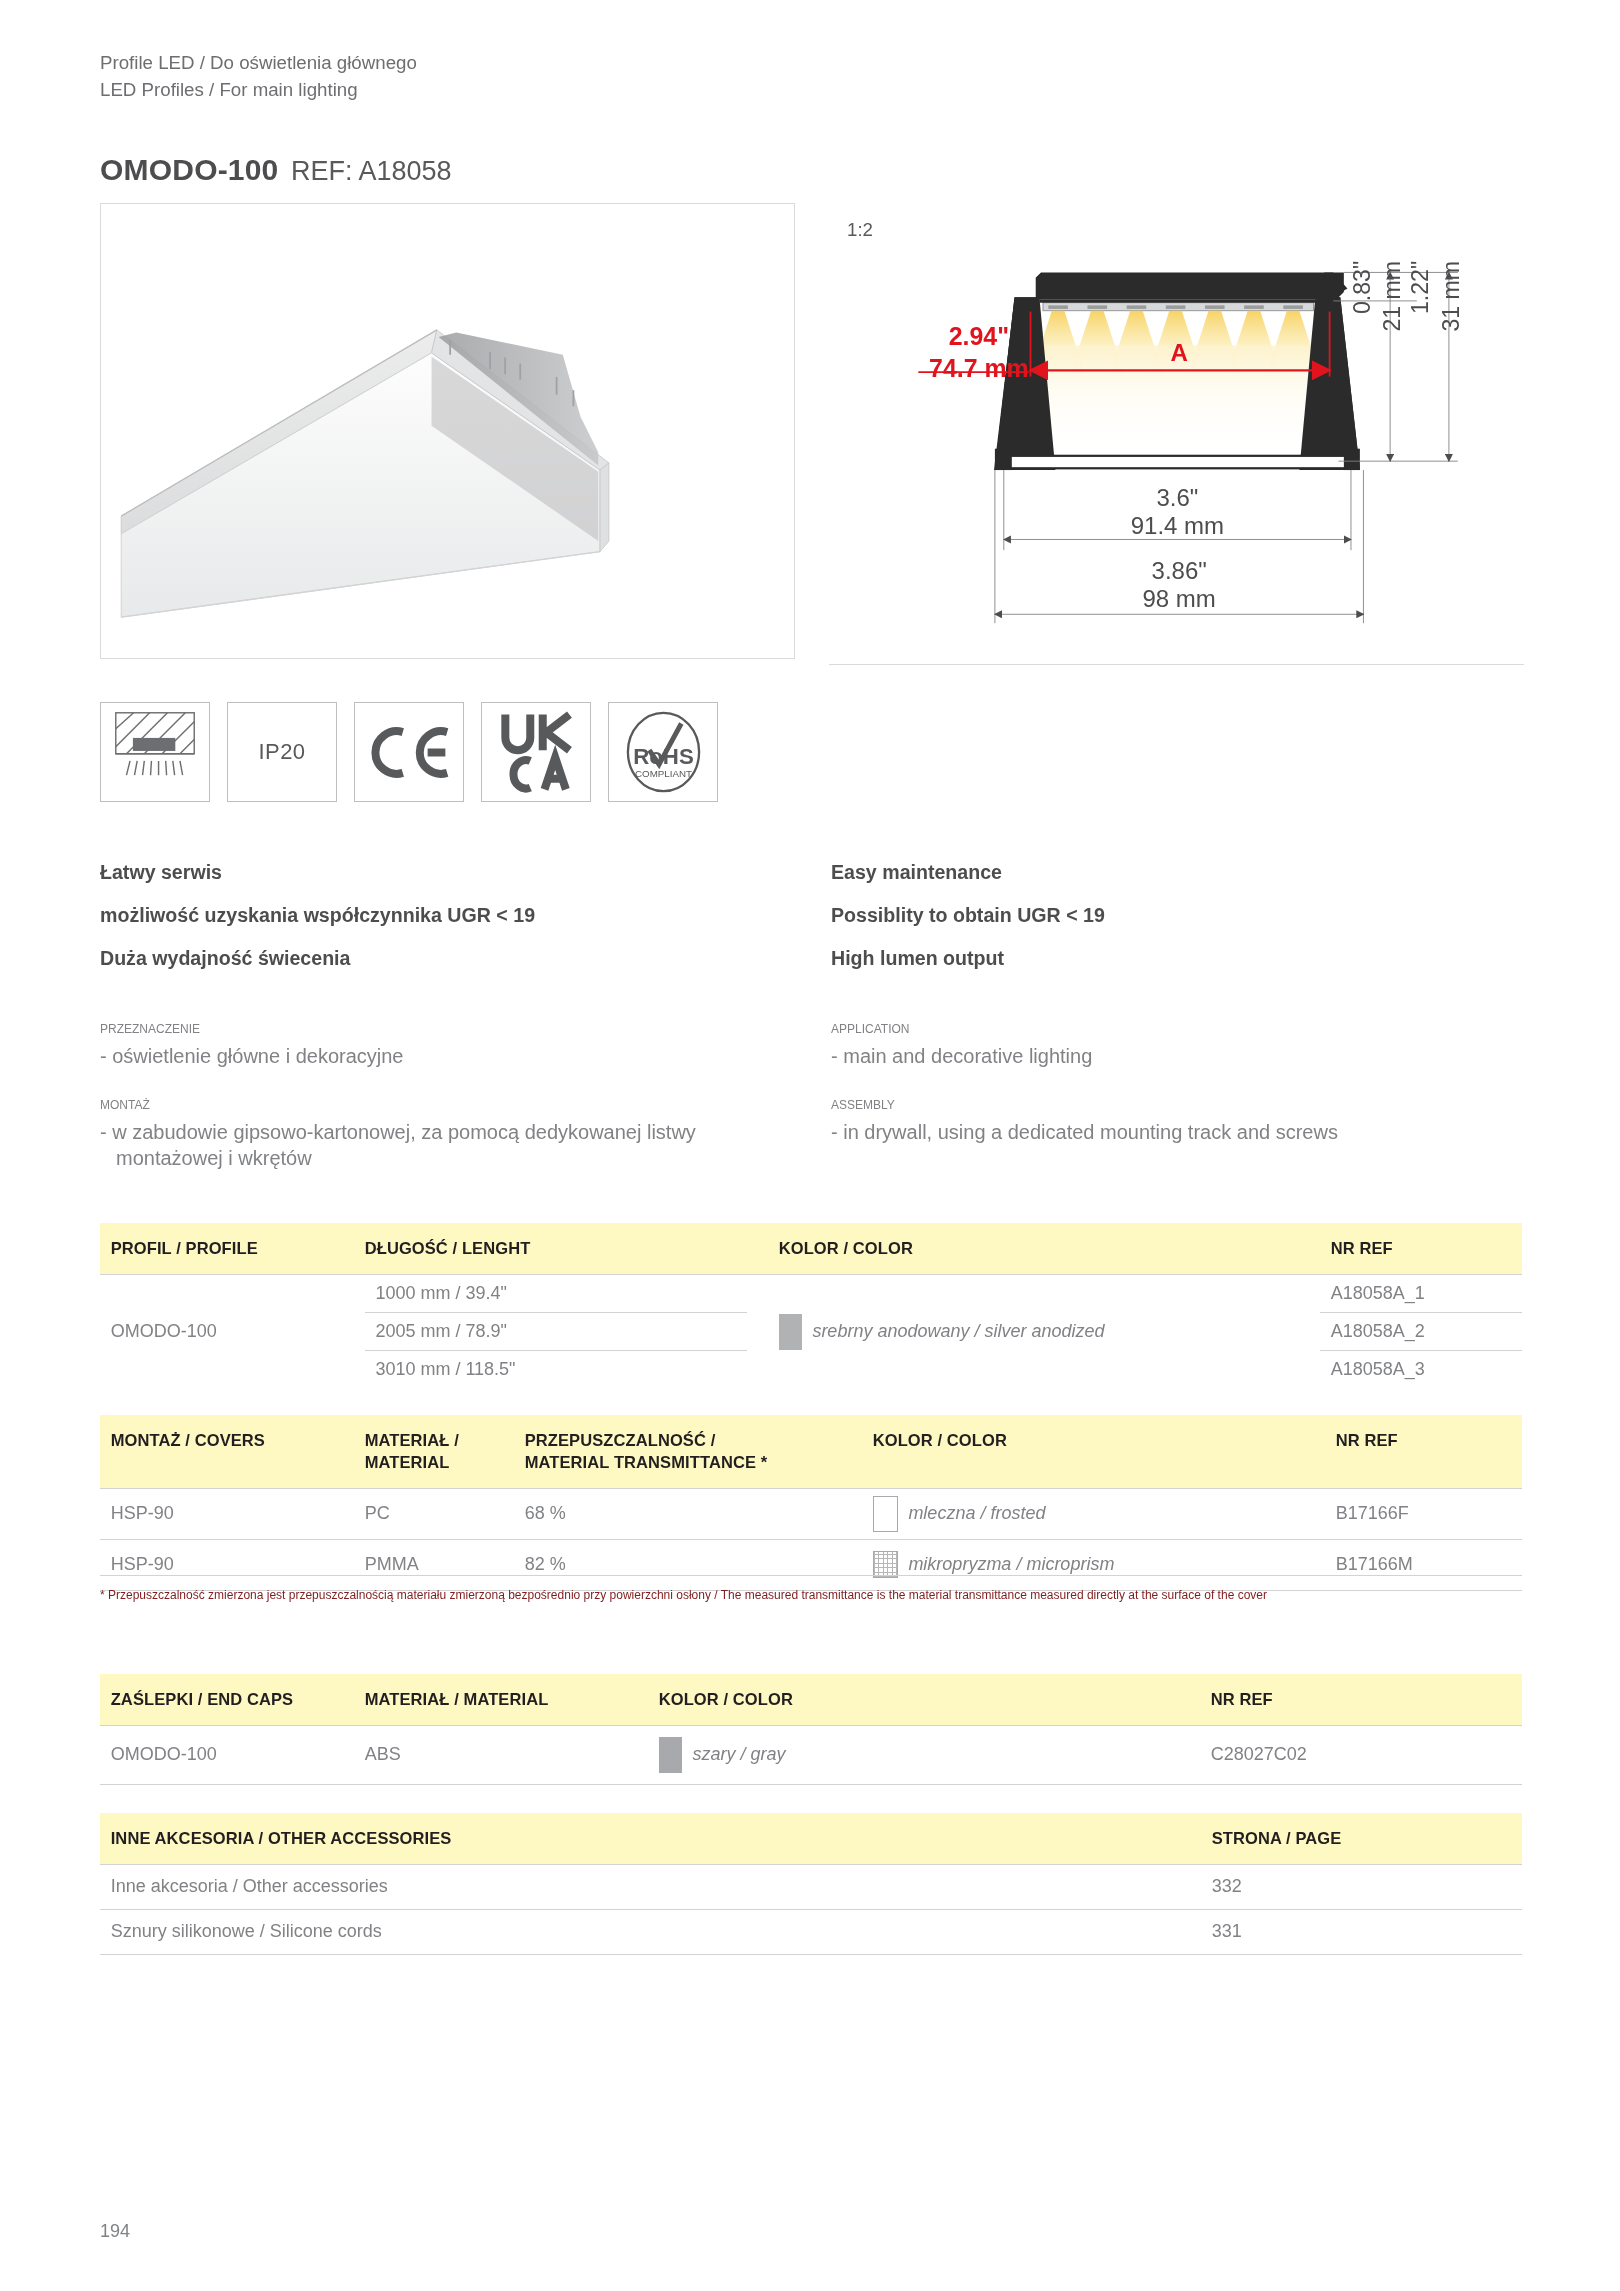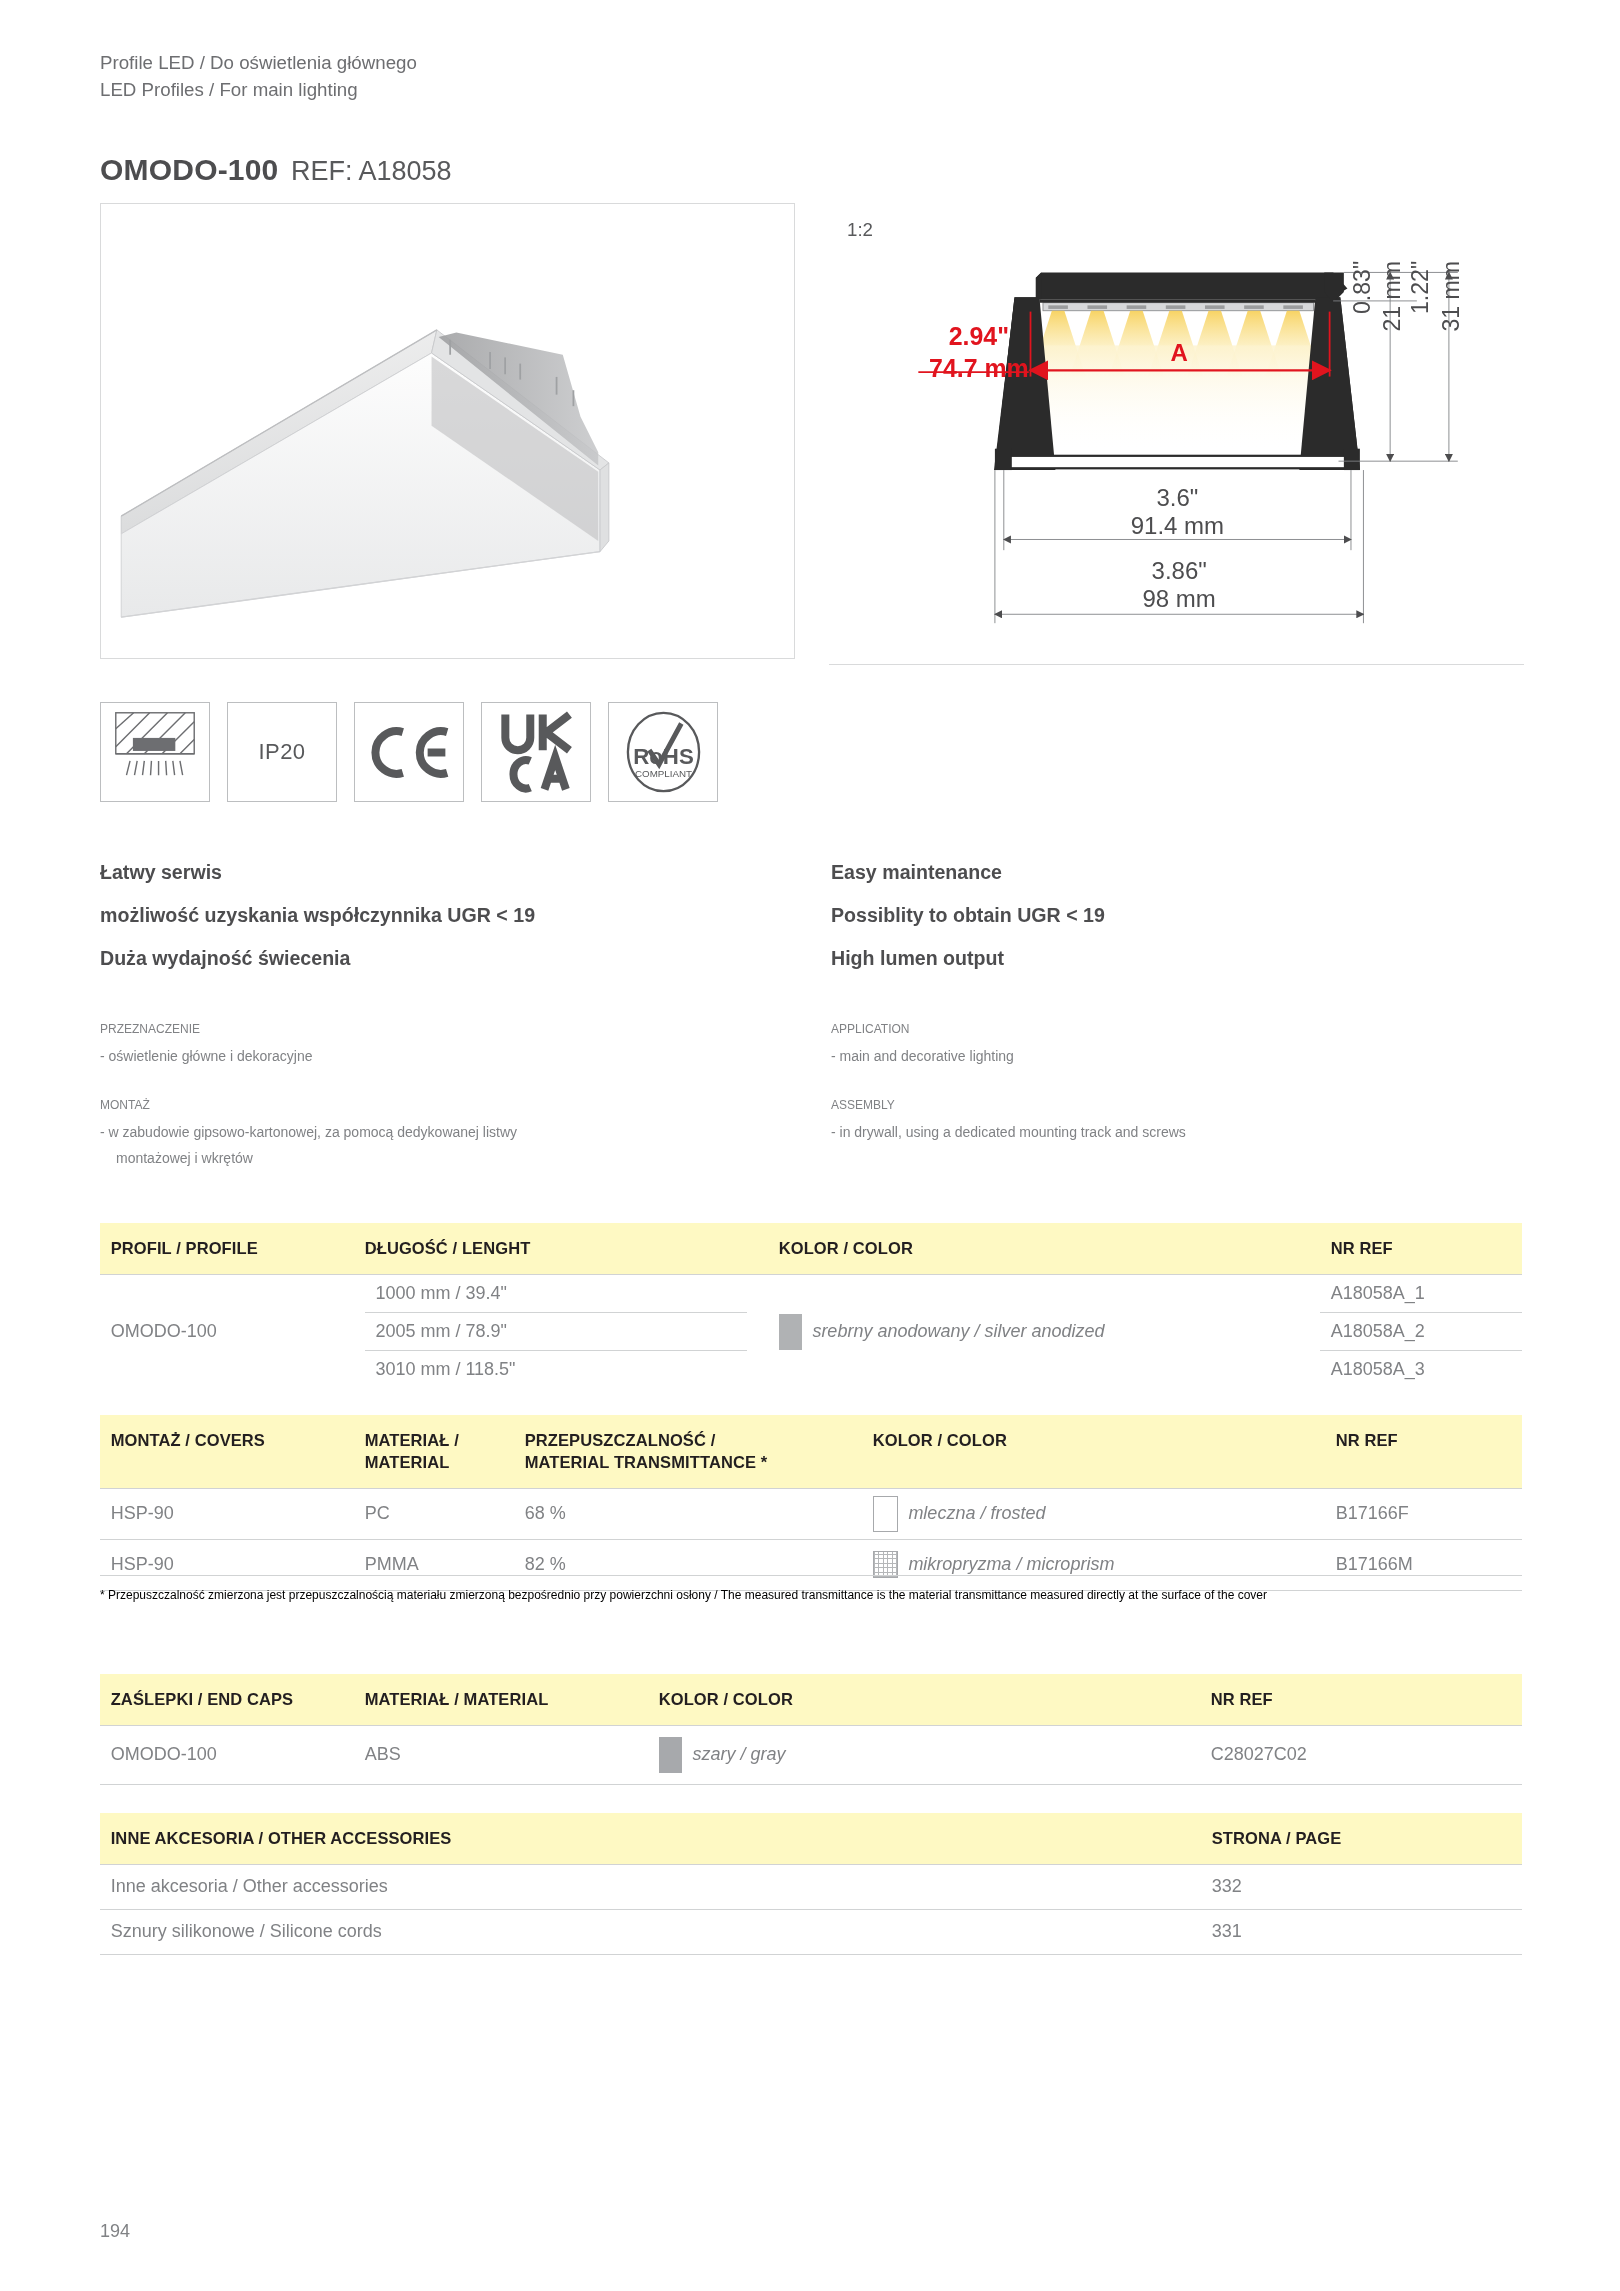--- a/index.html
+++ b/index.html
@@ -125,21 +125,21 @@
     display: grid;
     grid-template-columns: 731px 1fr;
   }
   .app-h {
     font-size: 12px;
     color: #808285;
     line-height: 27px;
     font-weight: 400;
   }
   .app-t {
-    font-size: 14px;
+    font-size: 20px;
     color: #808285;
     line-height: 26px;
     font-weight: 400;
   }
   .app-t.indent2 { padding-left: 16px; }
   .app-gap { height: 23px; }
 
   
   .tbl {
     position: absolute;
@@ -202,21 +202,21 @@
       #fff;
     border: 0.9px solid #a7a9ac;
   }
   .color-cell { display:flex; align-items:center;font-style:italic; }
 
   .footnote {
     position: absolute;
     left: 100px;
     width: 1422px;
     font-size: 12px;
-    color: #000000;
+    color: #7f1d1d;
     line-height: 16px;
     border-top: 0.9px solid #d1d3d4;
     padding-top: 10.7px;
   }
 
   .page-num {
     position: absolute;
     left: 100px; top: 2221px;
     font-size: 18px;
     color: #808285;

